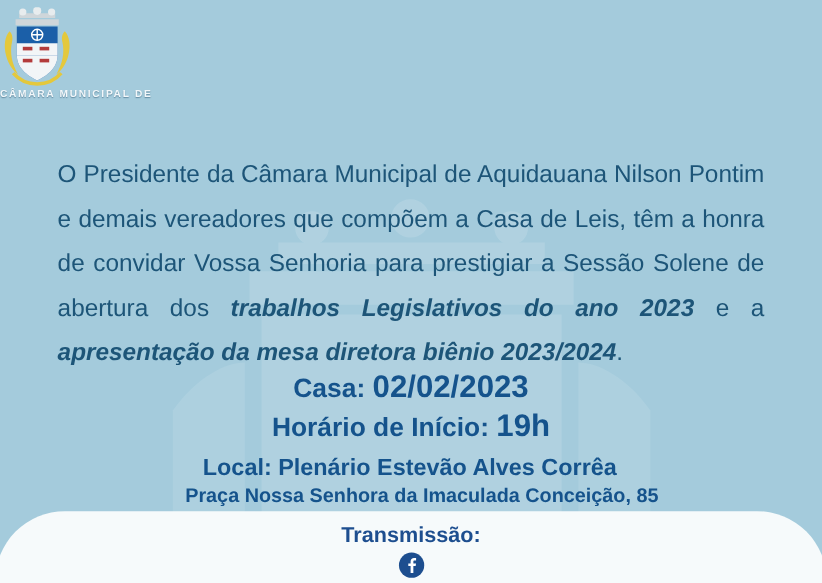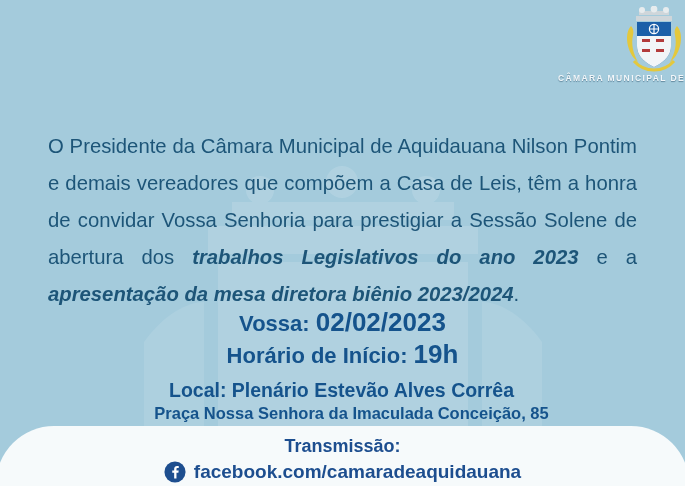--- a/index.html
+++ b/index.html
@@ -31,21 +31,21 @@
     opacity: 0.13;
     pointer-events: none;
   }
   #header-crest {
     position: absolute;
     left: 0;
     right: 0;
     top: 6px;
     display: flex;
     flex-direction: column;
-    align-items: flex-end;
+    align-items: flex-start;
   }
   #crest-mark {
     width: 62px;
     height: 66px;
     display: block;
   }
   .crest-line-1 {
     font-size: 8.5px;
     font-weight: bold;
     letter-spacing: 1.4px;
@@ -196,33 +196,32 @@
       </g>
     </svg>
     <div class="crest-line-1">CÂMARA MUNICIPAL DE</div>
   </div>
 
   <div id="body-copy">
     <p><span>O Presidente da Câmara Municipal de Aquidauana Nilson Pontim e demais vereadores que compõem a Casa de Leis, têm a honra de convidar Vossa Senhoria para prestigiar a Sessão Solene de abertura dos </span><span class="emph">trabalhos Legislativos do ano 2023</span><span> e a </span><span class="emph">apresentação da mesa diretora biênio 2023/2024</span><span>.</span></p>
   </div>
 
   <div id="event-details">
-    <div class="detail-line"><span>Vossa: </span><span class="detail-strong">02/02/2023</span></div>
+    <div class="detail-line"><span>Casa: </span><span class="detail-strong">02/02/2023</span></div>
     <div class="detail-line"><span>Horário de Início: </span><span class="detail-strong">19h</span></div>
   </div>
 
   <div id="venue-block">
     <div class="venue-title">Local: Plenário Estevão Alves Corrêa</div>
     <div class="venue-address">Praça Nossa Senhora da Imaculada Conceição, 85</div>
   </div>
 
   <div id="broadcast-panel">
     <div class="broadcast-title">Transmissão:</div>
     <div class="broadcast-link-row">
       <svg id="facebook-icon" viewBox="0 0 24 24" aria-hidden="true">
         <circle cx="12" cy="12" r="11.5" fill="#1d4e8f"></circle>
         <path d="M13.6 19v-6.2h2.1l.32-2.43H13.6V8.82c0-.7.2-1.18 1.2-1.18h1.28V5.47c-.22-.03-.98-.1-1.87-.1-1.85 0-3.12 1.13-3.12 3.2v1.8H9v2.43h2.09V19h2.51z" fill="#ffffff"></path>
       </svg>
-      <span class="broadcast-handle">facebook.com/camaradeaquidauana</span>
     </div>
   </div>
 
 </div>
 
 </body></html>

